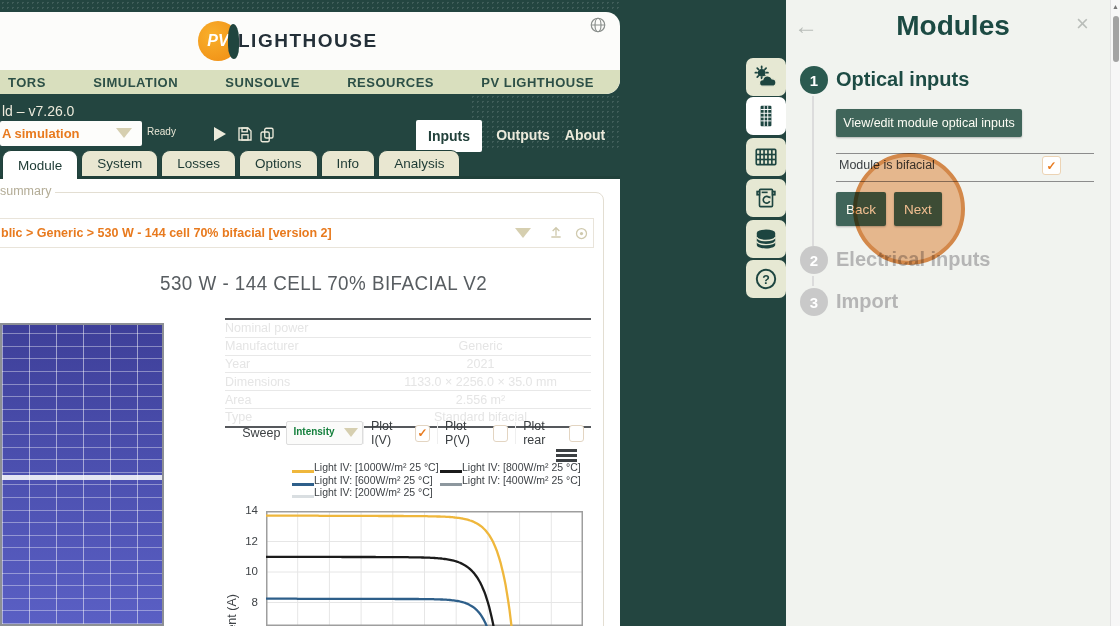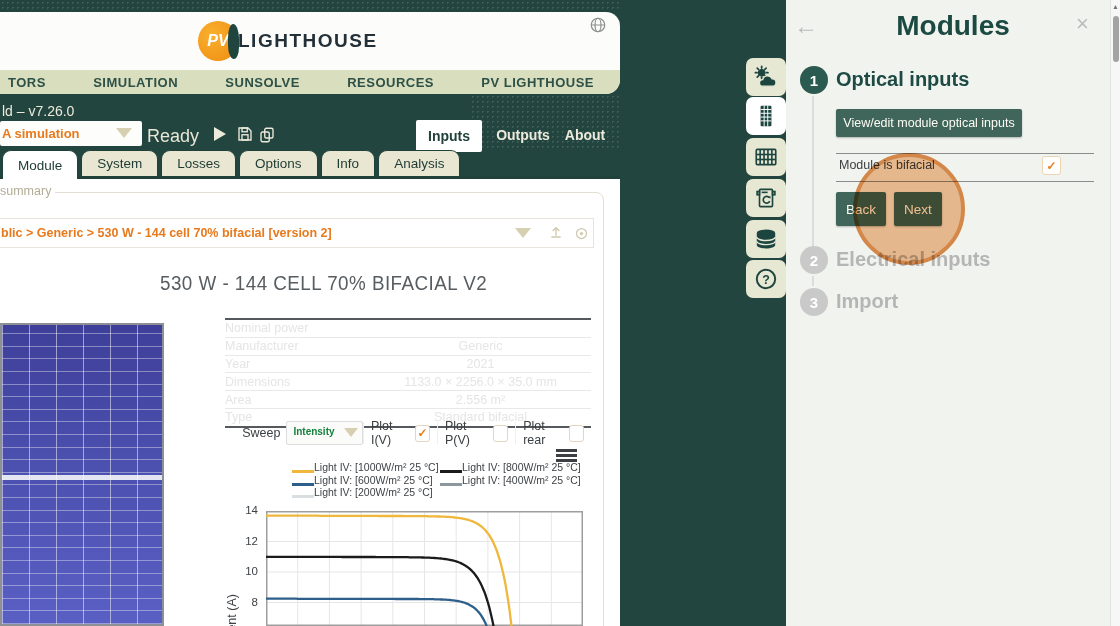--- a/index.html
+++ b/index.html
@@ -25,21 +25,21 @@
           justify-content:space-between;padding-right:26px;box-sizing:border-box;
           color:#2d5047;font-size:13px;font-weight:bold;letter-spacing:.5px;}
   .navbar span{cursor:default;}
   
   .version{left:2px;top:103px;color:#eceadb;font-size:14px;}
   .simdd{left:0;top:121px;width:142px;height:25px;background:#fdfdfb;border-radius:2px;}
   .simdd .val{position:absolute;left:2px;top:5px;color:#e87a1e;font-weight:bold;font-size:13px;}
   .tri-dn{width:0;height:0;border-left:8px solid transparent;border-right:8px solid transparent;
           border-top:10px solid #d6cfb0;}
   .simdd .tri-dn{position:absolute;right:10px;top:7px;}
-  .ready{left:147px;top:126px;color:#e8e6d5;font-size:18px;text-align:right;}
+  .ready{left:147px;top:126px;color:#e8e6d5;font-size:10px;text-align:right;}
   .play{left:214px;top:127px;width:0;height:0;border-top:7px solid transparent;
         border-bottom:7px solid transparent;border-left:12px solid #eceadb;}
   .toolicon{width:18px;height:18px;color:#eceadb;}
   .inputs-btn{left:416px;top:120px;width:66px;height:32px;background:#fff;border-radius:2px;
         color:#22413b;font-weight:bold;font-size:14px;display:flex;align-items:center;justify-content:center;}
   .viewlink{top:127px;color:#eceadb;font-weight:bold;font-size:14px;}
   
   .tabrow{left:2px;top:150px;height:29px;display:flex;gap:3px;z-index:3;}
   .tab{height:25px;padding:0 15px;background:#e9e7d1;border:1px solid #20403a;border-bottom:none;
        border-radius:9px 9px 0 0;font-size:13.5px;color:#1d3a34;display:flex;align-items:center;}

